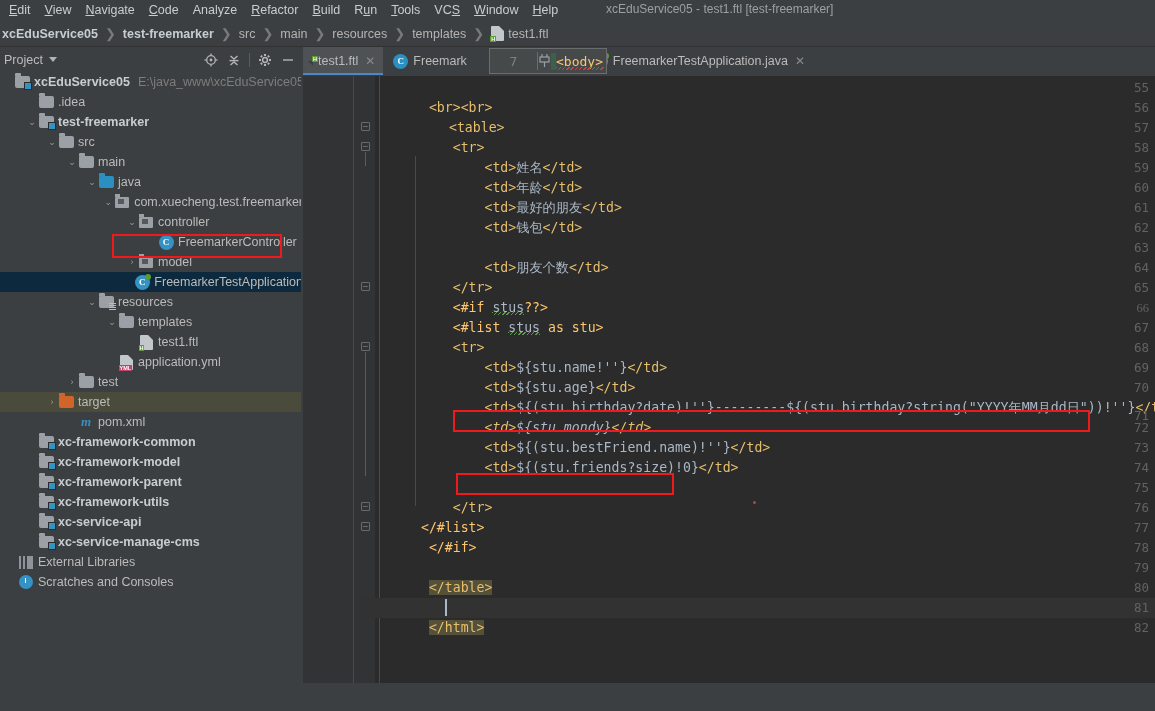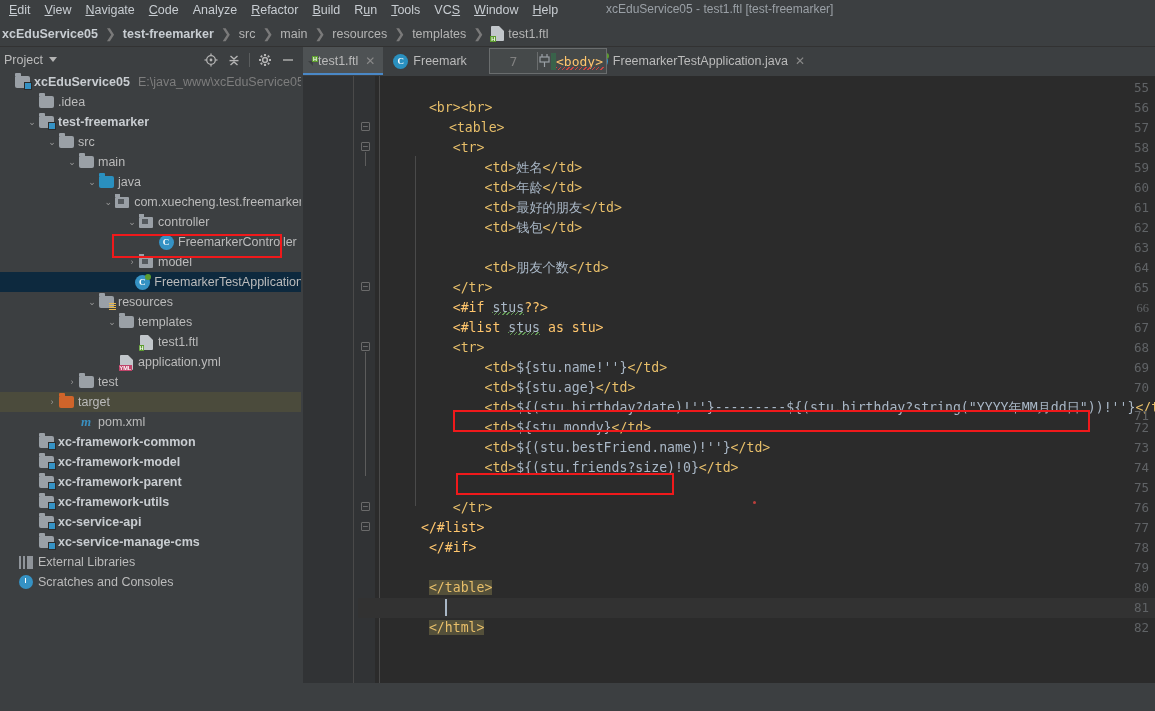--- a/index.html
+++ b/index.html
@@ -672,21 +672,21 @@
         <div class="codeline" style="top: 122px; left: 6px;"><span class="txt">         </span><span class="tag">&lt;td&gt;</span><span class="txt">最好的朋友</span><span class="tag">&lt;/td&gt;</span></div>
         <div class="codeline" style="top: 142px; left: 6px;"><span class="txt">         </span><span class="tag">&lt;td&gt;</span><span class="txt">钱包</span><span class="tag">&lt;/td&gt;</span></div>
         <div class="codeline" style="top: 182px; left: 6px;"><span class="txt">         </span><span class="tag">&lt;td&gt;</span><span class="txt">朋友个数</span><span class="tag">&lt;/td&gt;</span></div>
         <div class="codeline" style="top: 202px; left: 6px;"><span class="txt">     </span><span class="tag">&lt;/tr&gt;</span></div>
         <div class="codeline" style="top: 222px; left: 6px;"><span class="txt">     </span><span class="ftl">&lt;#if </span><span class="txt squig">stus</span><span class="ftl">??&gt;</span></div>
         <div class="codeline" style="top: 242px; left: 6px;"><span class="txt">     </span><span class="ftl">&lt;#list </span><span class="txt squig">stus</span><span class="ftl"> as stu&gt;</span></div>
         <div class="codeline" style="top: 262px; left: 6px;"><span class="txt">     </span><span class="tag">&lt;tr&gt;</span></div>
         <div class="codeline" style="top: 282px; left: 6px;"><span class="txt">         </span><span class="tag">&lt;td&gt;</span><span class="expr">${stu.name!''}</span><span class="tag">&lt;/td&gt;</span></div>
         <div class="codeline" style="top: 302px; left: 6px;"><span class="txt">         </span><span class="tag">&lt;td&gt;</span><span class="expr">${stu.age}</span><span class="tag">&lt;/td&gt;</span></div>
         <div class="codeline" style="top: 322px; left: 6px;"><span class="txt">         </span><span class="tag">&lt;td&gt;</span><span class="expr">${(stu.birthday?date)!''}</span><span class="txt">---------</span><span class="expr">${(stu.birthday?string("YYYY年MM月dd日"))!''}</span><span class="tag">&lt;/td&gt;</span></div>
-        <div class="codeline" style="top: 342px; left: 6px;"><span class="txt">         </span><span class="tag">&lt;td&gt;</span><span class="expr">${stu.mondy}</span><span class="tag">&lt;/td&gt;</span></div>
+        <div class="codeline" style="top: 342px; left: 6px; font-style: italic;"><span class="txt">         </span><span class="tag">&lt;td&gt;</span><span class="expr">${stu.mondy}</span><span class="tag">&lt;/td&gt;</span></div>
         <div class="codeline" style="top: 362px; left: 6px;"><span class="txt">         </span><span class="tag">&lt;td&gt;</span><span class="expr">${(stu.bestFriend.name)!''}</span><span class="tag">&lt;/td&gt;</span></div>
         <div class="codeline" style="top: 382px; left: 6px;"><span class="txt">         </span><span class="tag">&lt;td&gt;</span><span class="expr">${(stu.friends?size)!0}</span><span class="tag">&lt;/td&gt;</span></div>
         <div class="codeline" style="top: 402px; left: 6px;"></div>
         <div class="codeline" style="top: 422px; left: 6px;"><span class="txt">     </span><span class="tag">&lt;/tr&gt;</span></div>
         <div class="codeline" style="top: 442px; left: 6px;"><span class="txt"> </span><span class="ftl">&lt;/#list&gt;</span></div>
         <div class="codeline" style="top: 462px; left: 6px;"><span class="txt">  </span><span class="ftl">&lt;/#if&gt;</span></div>
         <div class="codeline" style="top: 482px; left: 6px;"></div>
         <div class="codeline" style="top: 502px; left: 6px;"><span class="txt">  </span><span class="tag hl">&lt;/table&gt;</span></div>
         <div class="codeline" style="top: 522px; left: 6px;"><span class="txt">  </span><span class="tag hl">&lt;/body&gt;</span></div>
         <div class="codeline" style="top: 542px; left: 6px;"><span class="txt">  </span><span class="tag hl">&lt;/html&gt;</span></div>

